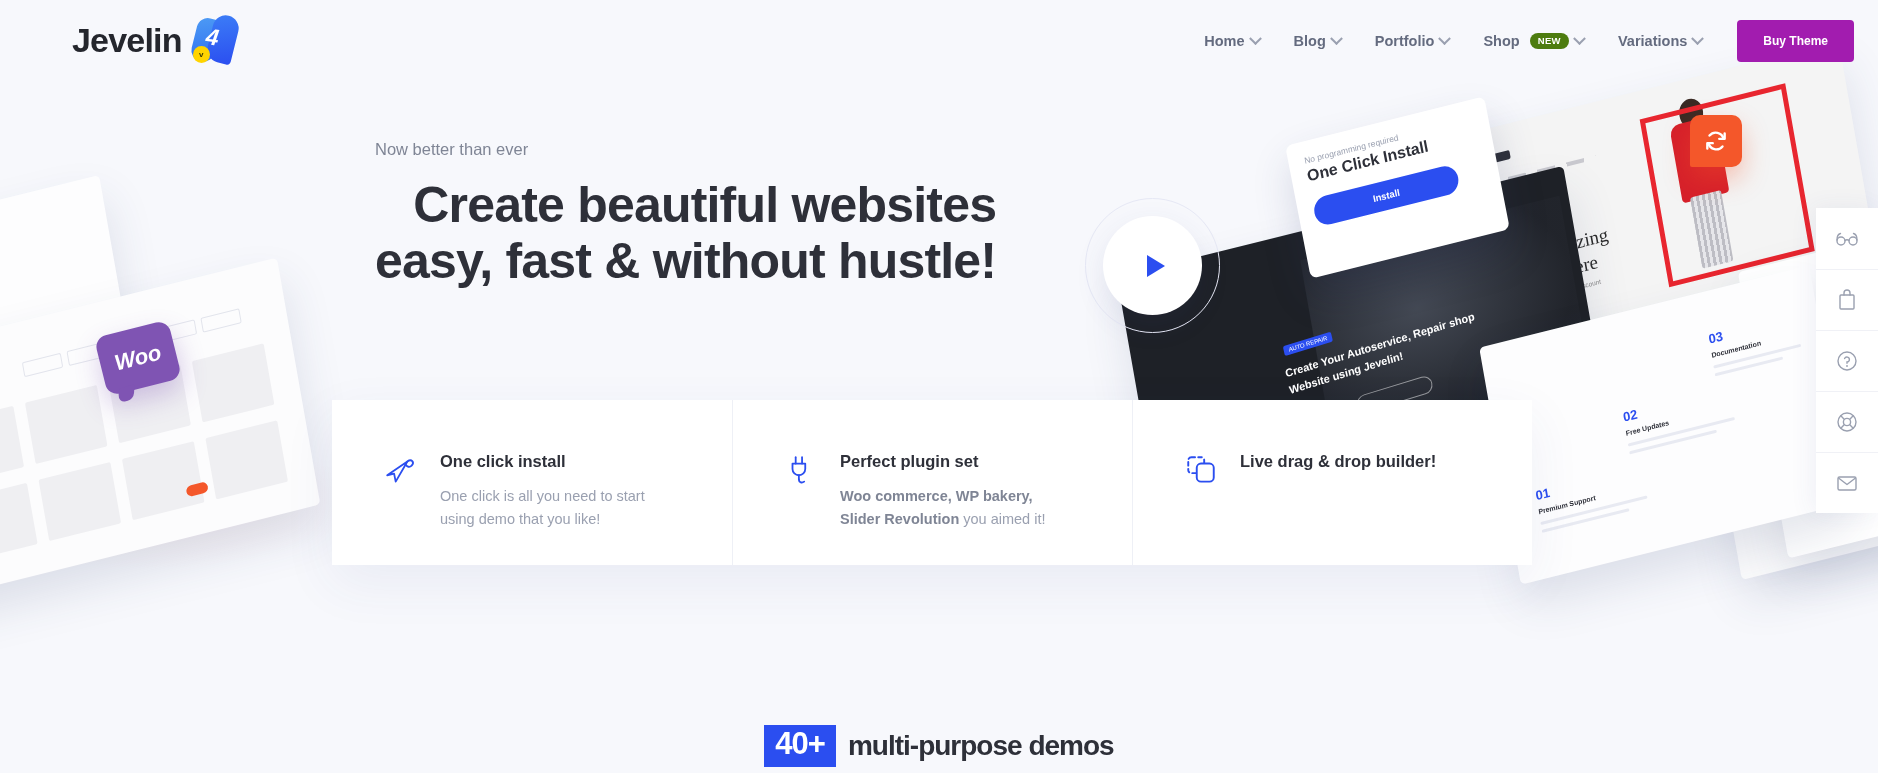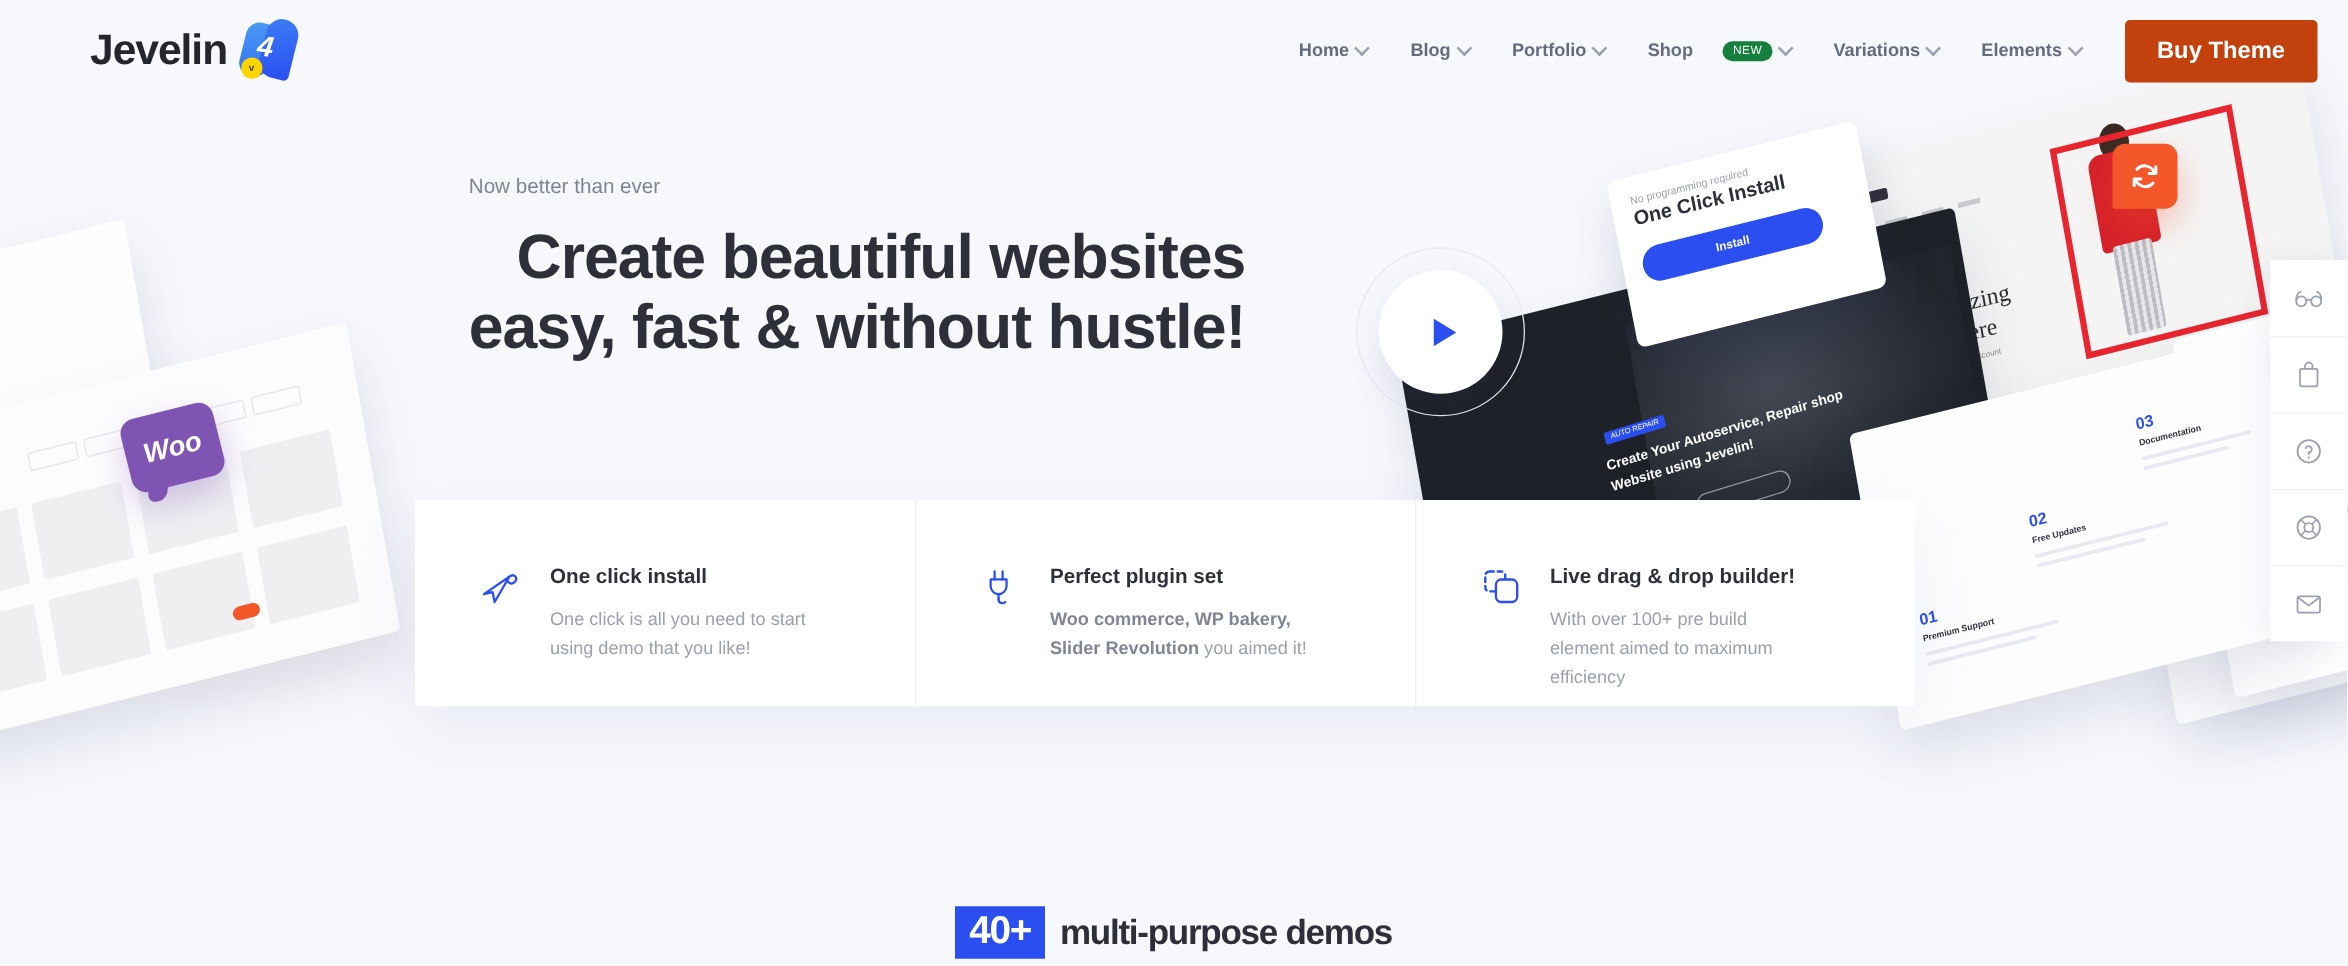--- a/index.html
+++ b/index.html
@@ -57,27 +57,27 @@
     display: flex; align-items: center; gap: 6px;
     padding: 0 17px; height: 82px;
     font-size: 14.5px; font-weight: bold; color: #646b7f;
     cursor: pointer; white-space: nowrap;
   }
   .caret {
     width: 9px; height: 9px; border-right: 2px solid #9aa0b0;
     border-bottom: 2px solid #9aa0b0; transform: rotate(45deg) translate(-2px,-2px);
   }
   .badge-new {
-    background: #15803d; color: #fff; font-size: 9.5px; font-weight: normal;
+    background: #4d7c0f; color: #fff; font-size: 9.5px; font-weight: bold;
     border-radius: 10px; padding: 3px 8px 3px 8px; letter-spacing: .4px;
-    margin-left: 18px; line-height: 1;
+    margin-left: 4px; line-height: 1;
   }
   .buy-btn {
-    margin-left: 18px; background: #c2410c; color: #fff;
-    font-size: 19px; font-weight: bold;
+    margin-left: 18px; background: #a21caf; color: #fff;
+    font-size: 12px; font-weight: bold;
     padding: 14px 26px; border-radius: 4px; cursor: pointer;
     white-space: nowrap;
   }
 
   
   .hero { position: absolute; top: 0; left: 0; width: 1878px; height: 640px; }
 
   .hero-copy { position: absolute; left: 332px; top: 140px; z-index: 30; margin-left: 43px; }
   .eyebrow { font-size: 16.5px; color: #7f8595; margin-bottom: 18px; }
   .hero-title {
@@ -321,24 +321,20 @@
         <span>Portfolio</span>
         <span class="caret"></span>
       </div>
       <div class="nav-item">
         <span>Shop</span>
         <span class="badge-new">NEW</span>
         <span class="caret"></span>
       </div>
       <div class="nav-item">
         <span>Variations</span>
-        <span class="caret"></span>
-      </div>
-      <div class="nav-item">
-        <span>Elements</span>
         <span class="caret"></span>
       </div>
       <div class="buy-btn">Buy Theme</div>
     </div>
   </div>
 
   <div class="hero">
 
     <div class="collage-left">
       <div class="sheet sheet-about">
@@ -499,25 +495,20 @@
 
     <div class="card">
       <div class="card-icon">
         <svg viewBox="0 0 32 32" fill="none" stroke="#2b4ef0" stroke-width="1.8" stroke-linecap="round" stroke-linejoin="round">
           <rect x="4" y="3" width="15" height="15" rx="3" stroke-dasharray="3.4 3"></rect>
           <rect x="12" y="9" width="16" height="17" rx="4" fill="#fff"></rect>
         </svg>
       </div>
       <div class="card-text">
         <div class="card-title">Live drag &amp; drop builder!</div>
-        <div class="card-body">
-          <span>With over 100+ pre build</span><br>
-          <span>element aimed to maximum</span><br>
-          <span>efficiency</span>
-        </div>
       </div>
     </div>
 
   </div>
 
   <div class="demos">
     <span class="demos-badge">40+</span>
     <span class="demos-text">multi-purpose demos</span>
   </div>
 

